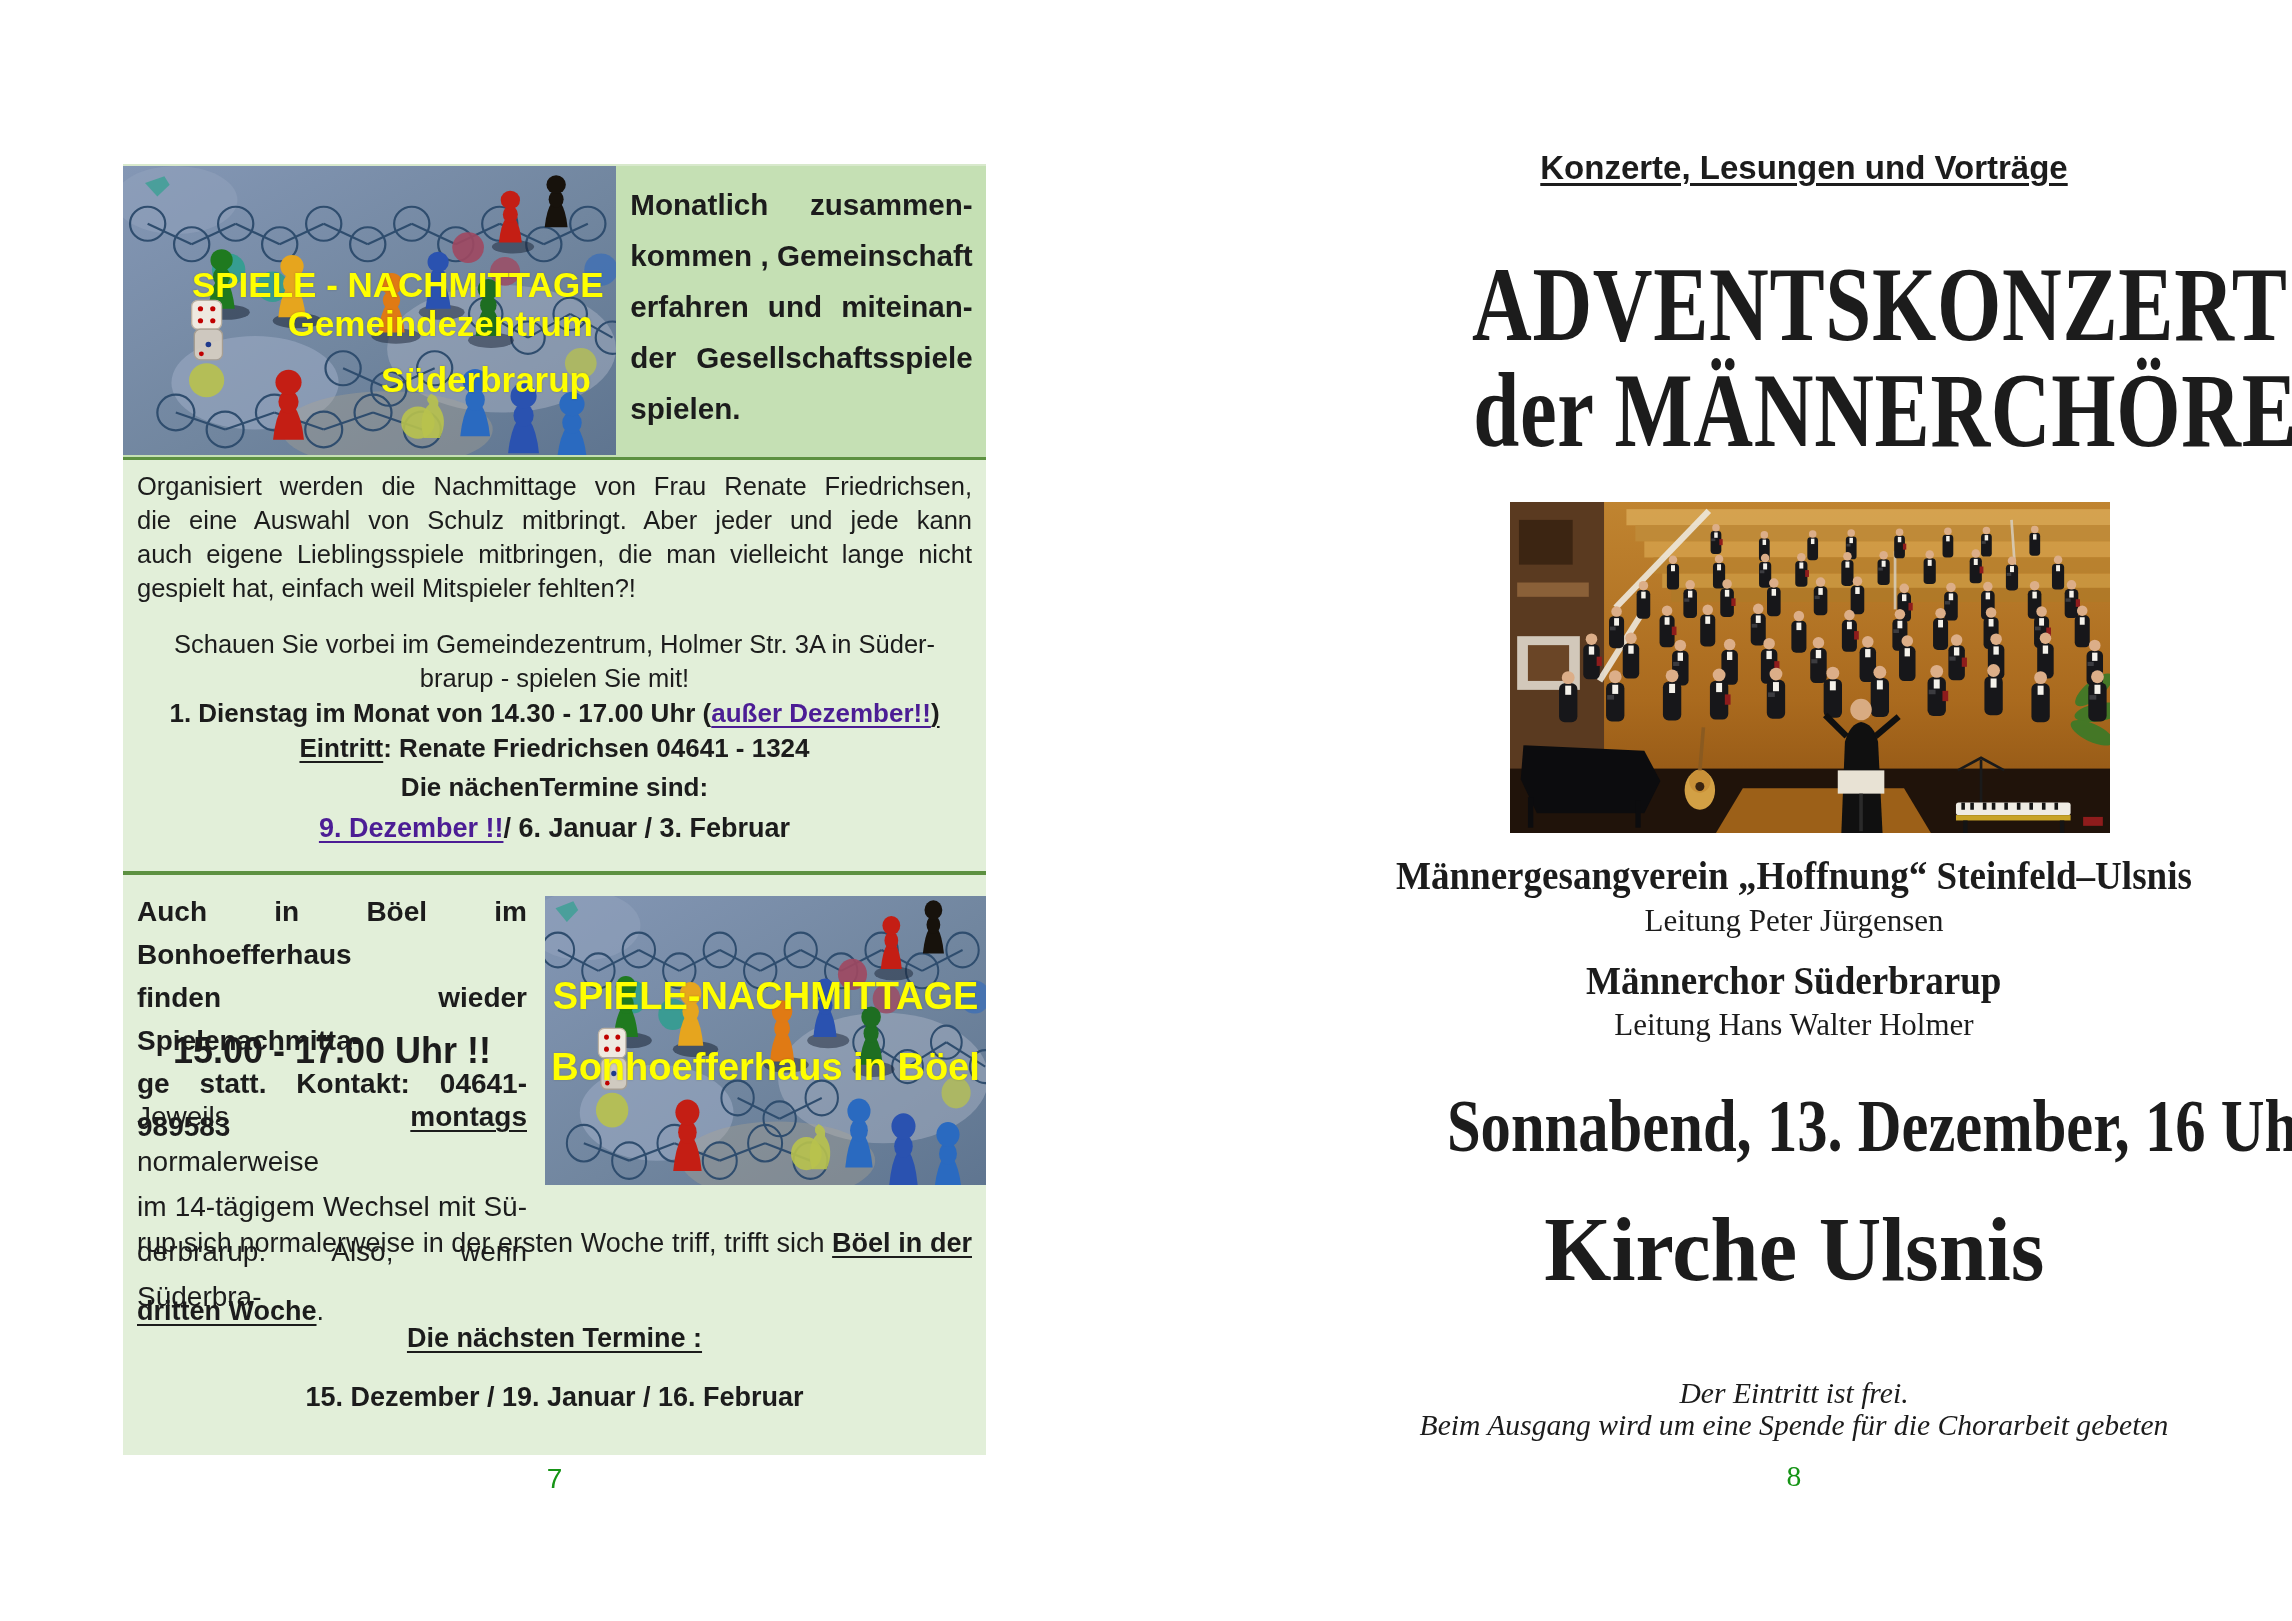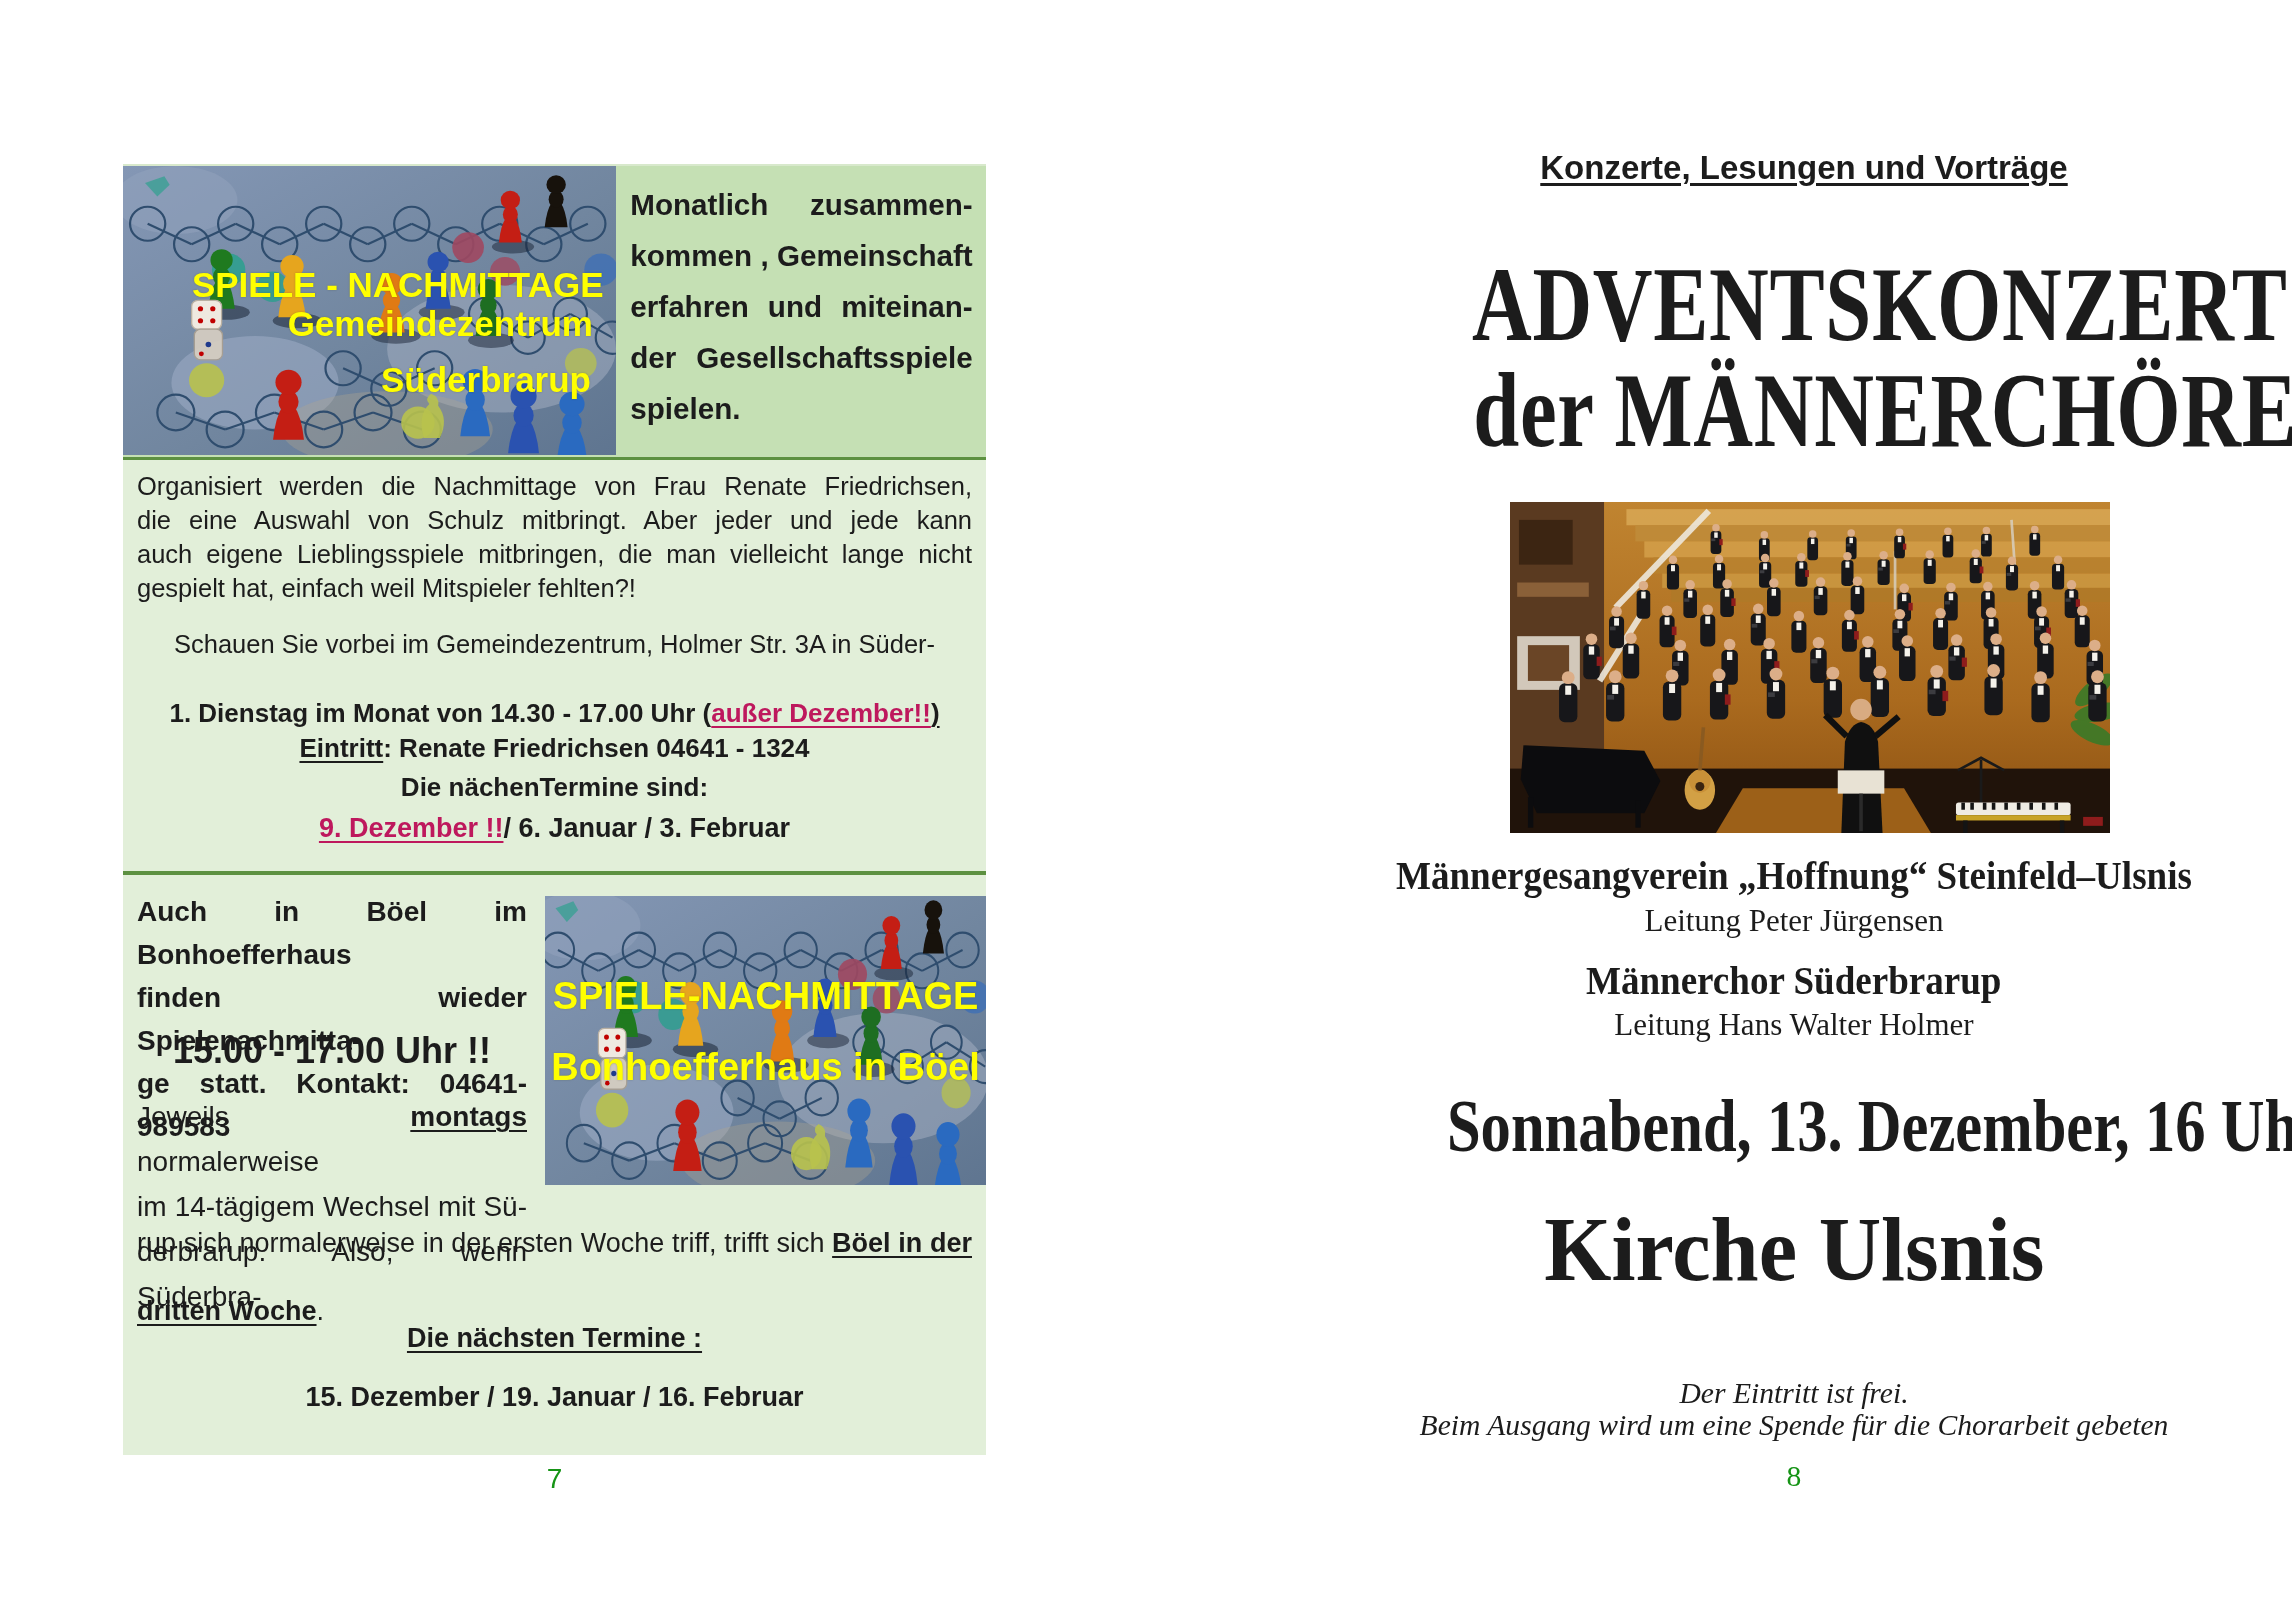--- a/index.html
+++ b/index.html
@@ -16,21 +16,21 @@
   .overlay-line{position:absolute;left:0;width:100%;color:#ffff00;font-weight:bold;
                 text-shadow:0 0 1.8px rgba(60,60,0,.35);white-space:nowrap;}
   .panel{position:absolute;left:493px;top:0;width:371px;height:289px;padding:12.5px 14.3px 0 14.3px;box-sizing:border-box;}
   .panel .pl{font-size:29.6px;font-weight:bold;line-height:51px;text-align:justify;text-align-last:justify;}
   .panel .pl.last{text-align-last:left;}
 
   .jline{font-size:25.5px;line-height:34px;text-align:justify;text-align-last:justify;white-space:normal;}
   .jline.last{text-align-last:left;}
   .cline{text-align:center;}
   .bold{font-weight:bold;}
-  .red{color:#be185d;}
+  .red{color:#4c1d95;}
   u{text-decoration-thickness:1.8px;text-underline-offset:3.6px;}
 
   .narrow{width:390px;}
   .nb{font-size:28px;font-weight:bold;line-height:43px;text-align:justify;text-align-last:justify;}
   .nb.last{text-align-last:left;}
   .nr{font-size:28px;line-height:45px;text-align:justify;text-align-last:justify;}
   .wide{width:835px;font-size:27px;line-height:41px;text-align:justify;text-align-last:justify;}
   .wide.plain{text-align-last:left;margin-top:26px;}
   .divider{left:123px;top:871px;width:863px;height:3.6px;background:#5d9141;}
   .pagenum-l{left:123px;top:1463px;width:863px;text-align:center;font-size:28px;color:#169416;}
@@ -188,20 +188,21 @@
 
   <div class="abs" style="left:137px;top:469px;width:835px;">
     <div class="jline">Organisiert werden die Nachmittage von Frau Renate Friedrichsen,</div>
     <div class="jline">die eine Auswahl von Schulz mitbringt. Aber jeder und jede kann</div>
     <div class="jline">auch eigene Lieblingsspiele mitbringen, die man vielleicht lange nicht</div>
     <div class="jline last">gespielt hat, einfach weil Mitspieler fehlten?!</div>
   </div>
 
   <div class="abs cline" style="left:137px;top:627px;width:835px;font-size:25.5px;line-height:34px;">
     <div>Schauen Sie vorbei  im Gemeindezentrum, Holmer Str. 3A in Süder-</div>
+    <div>brarup - spielen Sie mit!</div>
   </div>
 
   <div class="abs cline bold" style="left:137px;top:698px;width:835px;font-size:26px;">
     <span>1. Dienstag im Monat von 14.30 - 17.00 Uhr (</span><u class="red">außer Dezember!!</u><u>)</u>
   </div>
 
   <div class="abs cline bold" style="left:137px;top:733px;width:835px;font-size:26px;">
     <u>Eintritt</u><span>: Renate Friedrichsen 04641 - 1324</span>
   </div>
 

